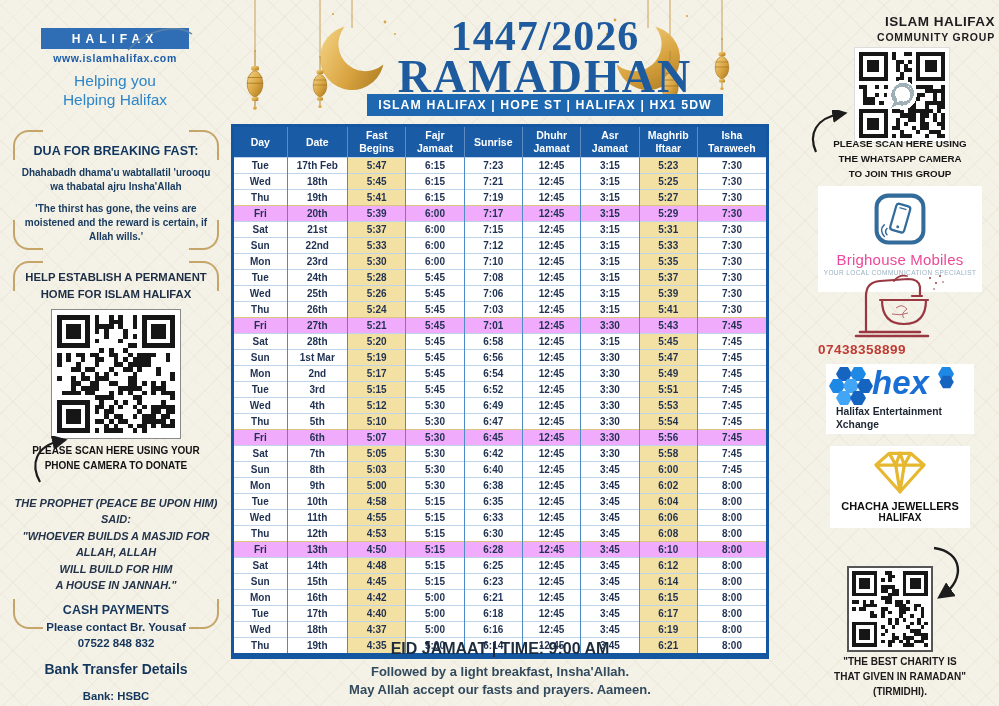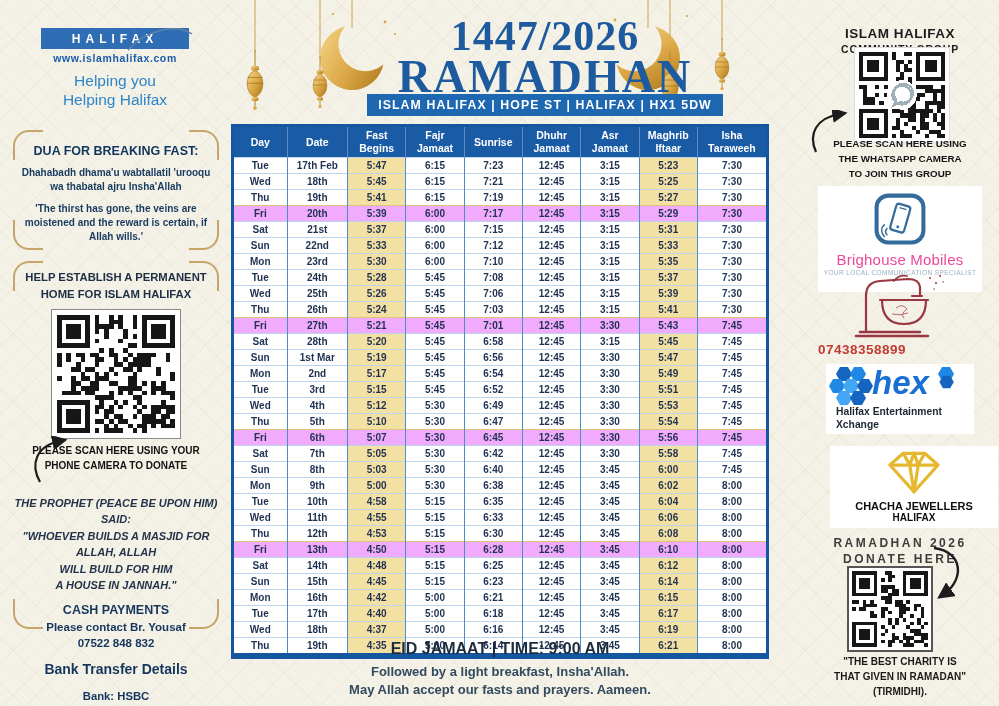--- a/index.html
+++ b/index.html
@@ -60,37 +60,37 @@
   #tt td{font-size:10px;font-weight:700;color:#1f3050;text-align:center;height:15px;
     line-height:15px;padding:0;border-top:1px solid #bed4ea;border-left:1px solid #4f8cc7;}
   #tt td:first-child{border-left:none;}
   #tt td.hl{background:#f3e0a3;}
   #tt tr.fri td{background:#f0abfc;border-top-color:#dcc57f;}
 
   #eid{left:231px;top:640px;width:538px;text-align:center;font-size:16px;font-weight:700;color:#1d2c3c;}
   #eid-sub{left:231px;top:663px;width:538px;text-align:center;font-size:13px;font-weight:700;color:#324a5e;line-height:1.35;}
 
   
-  #rc-head{left:805px;top:26px;width:190px;text-align:center;color:#1c1c1e;}
+  #rc-head{left:805px;top:14px;width:190px;text-align:right;color:#1c1c1e;}
   #rc-head .l1{font-size:13.5px;font-weight:700;letter-spacing:.5px;}
   #rc-head .l2{font-size:10.5px;font-weight:700;letter-spacing:.8px;margin-top:2px;}
   #qr-wa{left:854px;top:47px;width:86px;height:86px;background:#fff;padding:4px;border:1px solid #ddd;}
   #rc-scan{left:800px;top:136px;width:200px;text-align:center;font-size:9.8px;font-weight:700;color:#151515;line-height:1.55;}
 
   #brig{left:818px;top:186px;width:164px;height:106px;background:#fff;text-align:center;}
   .brig-name{margin-top:1px;font-size:15px;font-weight:400;color:#ec4899;letter-spacing:.2px;}
   .brig-tag{margin-top:1px;font-size:6.5px;font-weight:400;color:#9ab0c2;letter-spacing:.4px;}
 
   #cakes-phone{left:818px;top:342px;width:164px;font-size:13.5px;font-weight:800;color:#c13b33;letter-spacing:.5px;}
 
   #hex{left:826px;top:364px;width:148px;height:70px;background:#fff;}
   .hex-word{position:absolute;left:46px;top:0px;font-weight:800;font-style:italic;font-size:33px;color:#1a6fd4;}
   .hex-sub{position:absolute;left:10px;top:42px;font-weight:700;font-size:10.3px;color:#1d2733;line-height:1.25;}
 
-  #chacha{left:830px;top:446px;width:168px;height:82px;background:#fff;text-align:center;}
+  #chacha{left:830px;top:446px;width:140px;height:82px;background:#fff;text-align:center;}
   .ch-1{font-size:11px;font-weight:800;color:#0e0e0e;margin-top:1px;}
   .ch-2{font-size:10px;font-weight:800;color:#0e0e0e;}
 
   #don2-h{left:805px;top:536px;width:190px;text-align:center;color:#3d3d3d;font-weight:800;}
   #don2-h .l1{font-size:12px;letter-spacing:2.5px;}
   #don2-h .l2{font-size:12px;letter-spacing:2.5px;margin-top:2px;}
   #qr-don2{left:847px;top:566px;width:76px;height:76px;background:#fff;border:2px solid #555;padding:3px;}
   #don2-q{left:798px;top:654px;width:204px;text-align:center;font-size:10px;font-weight:800;color:#1a1a1a;line-height:1.5;}
 
   .qr svg{display:block;}
@@ -1208,24 +1208,20 @@
       <path d="M25,30 L50,8 H90 L115,30 L70,80 Z"></path>
       <path d="M25,30 H115"></path>
       <path d="M50,8 L62,30 L70,8 L78,30 L90,8"></path>
       <path d="M62,30 L70,80 L78,30"></path>
     </g>
   </svg>
   <div class="ch-1">CHACHA JEWELLERS</div>
   <div class="ch-2">HALIFAX</div>
 </div>
 
-<div id="don2-h" class="abs">
-  <div class="l1">RAMADHAN 2026</div>
-  <div class="l2">DONATE HERE</div>
-</div>
 <svg class="abs" style="left:930px;top:544px;" width="40" height="58" viewBox="0 0 40 58">
   <defs>
         <marker id="ah3" markerWidth="7" markerHeight="7" refX="3.5" refY="3.5" orient="auto">
           <path d="M0,0 L7,3.5 L0,7 z" fill="#1c1c1c"></path>
         </marker>
       </defs>
   <path d="M4,4 C34,8 34,36 14,50" fill="none" stroke="#1c1c1c" stroke-width="2.4" marker-end="url(#ah3)"></path>
 </svg>
 <div id="qr-don2" class="abs qr">
       <svg viewBox="0 0 21 21" width="100%" height="100%" shape-rendering="crispEdges">

